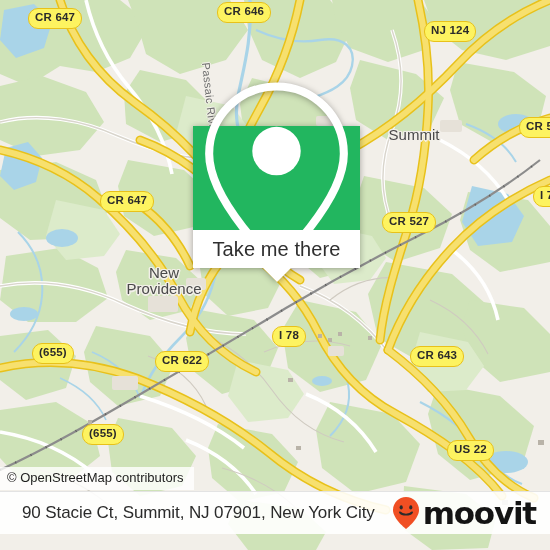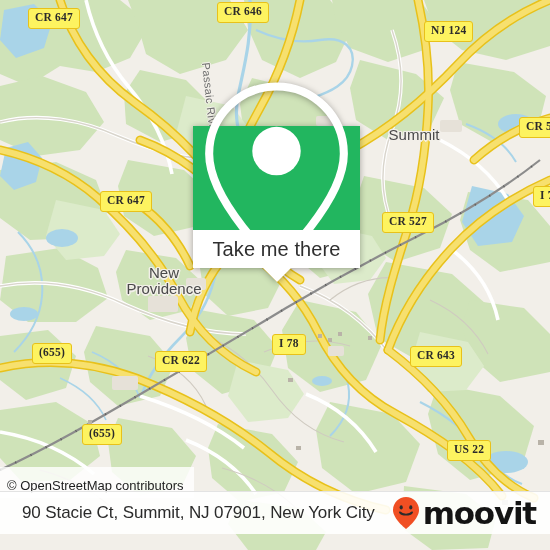--- a/index.html
+++ b/index.html
@@ -24,29 +24,29 @@
     background: #f2efe9;
     overflow: hidden;
   }
   #map svg { display: block; width: 550px; height: 550px; }
 
   
   .shield {
     position: absolute;
     background: #fdf360;
     border: 1.6px solid #e8c11a;
-    border-radius: 3px;
+    border-radius: 10px;
     color: #2b2b2b;
     font-size: 11.5px;
     font-weight: bold;
     line-height: 1;
     padding: 3px 6px 4px 6px;
     white-space: nowrap;
     letter-spacing: .2px;
-    font-family: Liberation Serif, serif;
+    font-family: Liberation Sans, sans-serif;
   }
 
   
   .place-label {
     position: absolute;
     color: #4a4a4a;
     font-size: 15px;
     line-height: 1.08;
     text-align: center;
     white-space: pre;
@@ -101,21 +101,21 @@
     margin-left: -14px;
     border-left: 14px solid transparent;
     border-right: 14px solid transparent;
     border-top: 14px solid #ffffff;
   }
 
   
   #attribution {
     position: absolute;
     left: 0; top: 467px;
-    padding: 11px 10px 4px 7px;
+    padding: 3px 10px 4px 7px;
     background: rgba(255,255,255,.80);
     color: #1d1d1d;
     font-size: 13px;
     line-height: 1.25;
     white-space: nowrap;
   }
 
   
   #footer {
     position: absolute;
@@ -325,21 +325,21 @@
 
     <div class="shield" style="left:28px;  top:8px;">CR 647</div>
     <div class="shield" style="left:217px; top:2px;">CR 646</div>
     <div class="shield" style="left:424px; top:21px;">NJ 124</div>
     <div class="shield" style="left:519px; top:117px;">CR 51</div>
     <div class="shield" style="left:100px; top:191px;">CR 647</div>
     <div class="shield" style="left:533px; top:186px;">I 7</div>
     <div class="shield" style="left:382px; top:212px;">CR 527</div>
     <div class="shield" style="left:155px; top:351px;">CR 622</div>
     <div class="shield" style="left:32px;  top:343px;">(655)</div>
-    <div class="shield" style="left:272px; top:334px;">I 78</div>
+    <div class="shield" style="left:272px; top:326px;">I 78</div>
     <div class="shield" style="left:410px; top:346px;">CR 643</div>
     <div class="shield" style="left:82px;  top:424px;">(655)</div>
     <div class="shield" style="left:447px; top:440px;">US 22</div>
 
     <div id="popup">
       <div id="popup-head">
         <svg width="62" height="76" viewBox="0 0 62 76">
           <path d="M31,4 C17.2,4 6,15.2 6,29 C6,47 31,70 31,70 C31,70 56,47 56,29 C56,15.2 44.8,4 31,4 Z" fill="none" stroke="#ffffff" stroke-width="3"></path>
           <circle cx="31" cy="28" r="9" fill="#ffffff"></circle>
         </svg>

